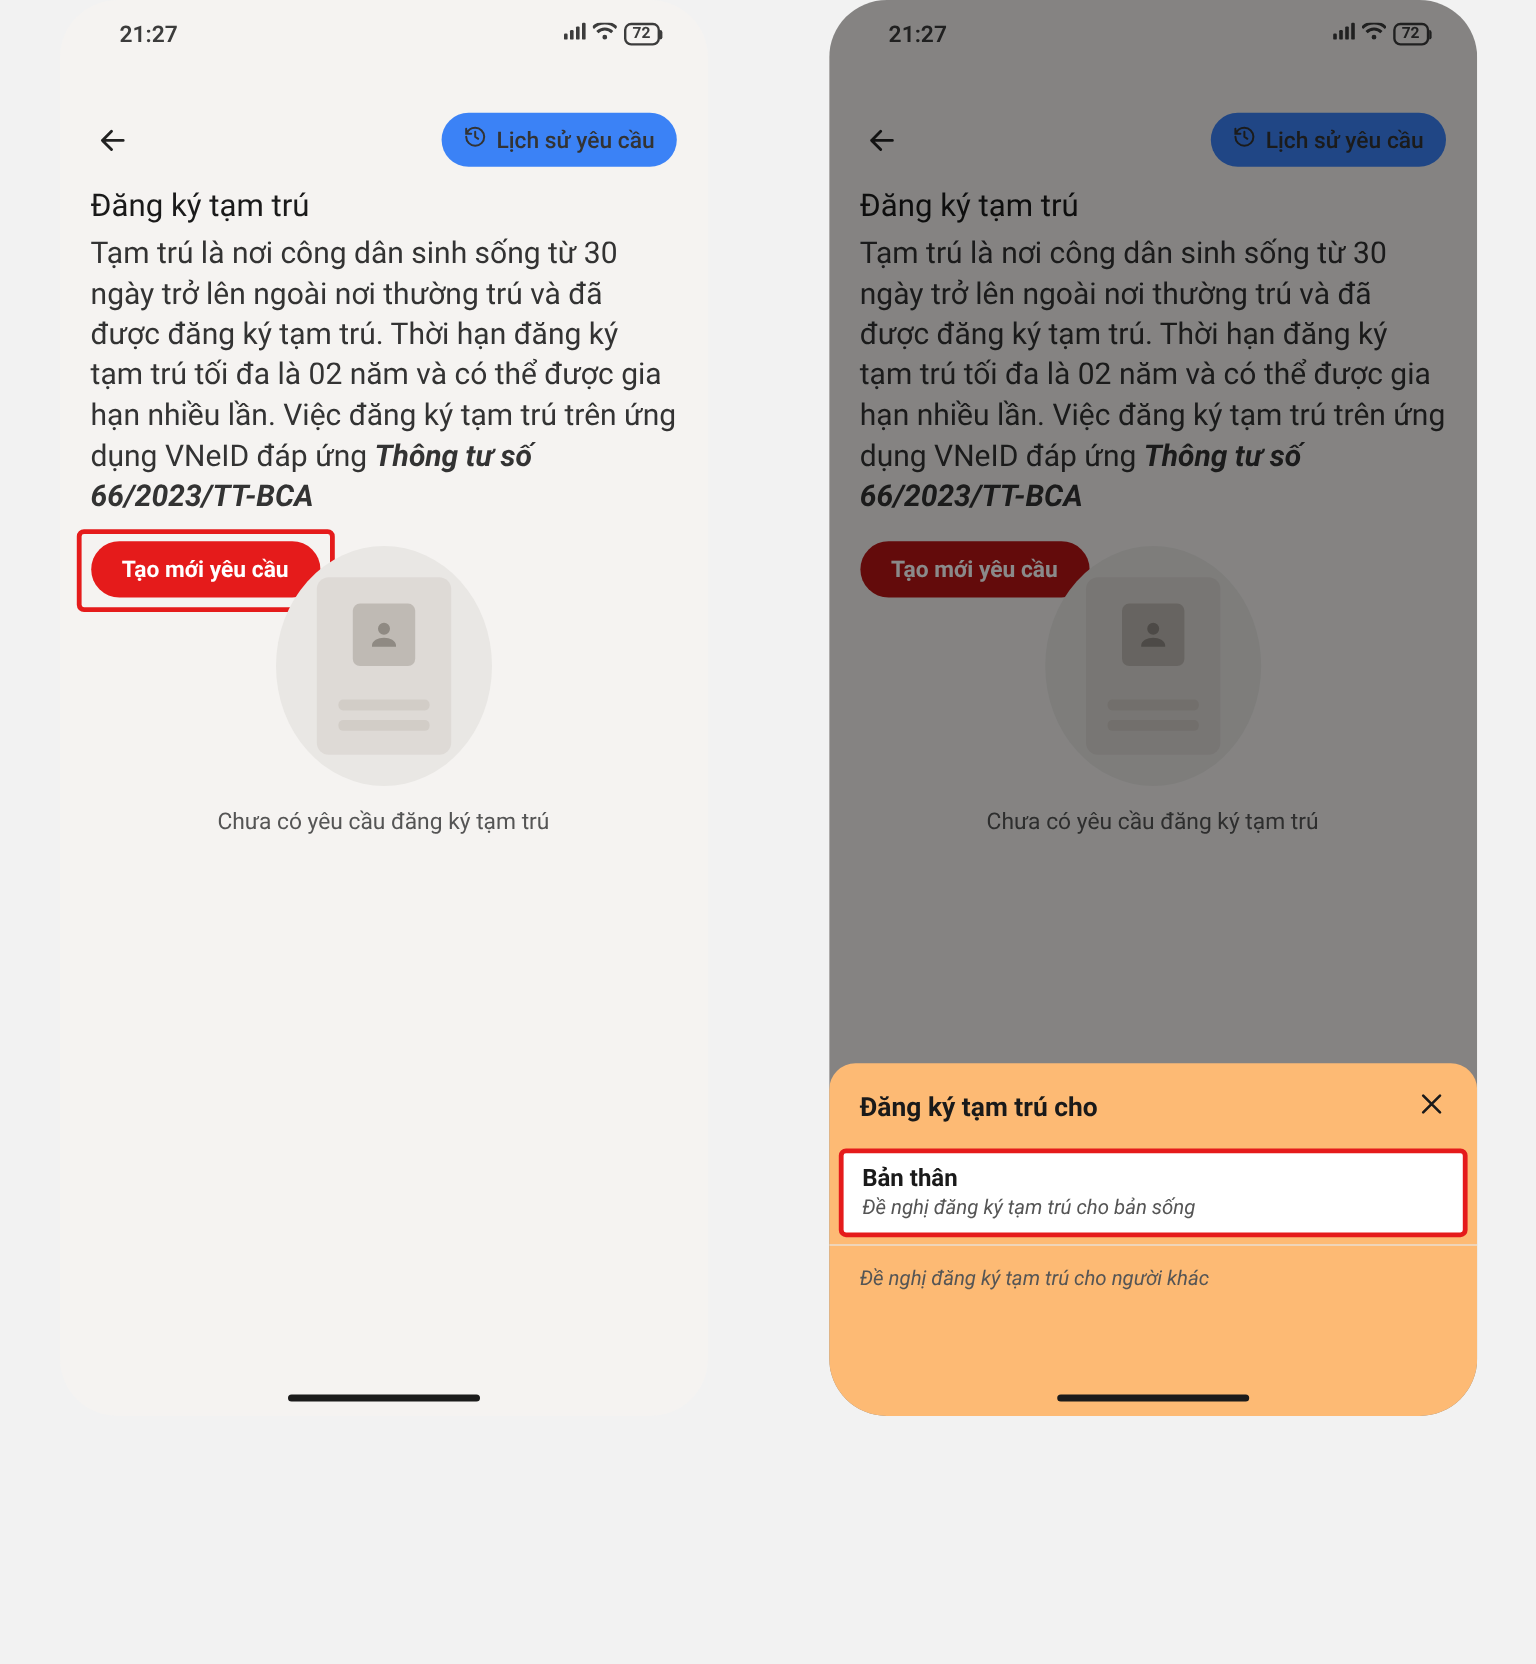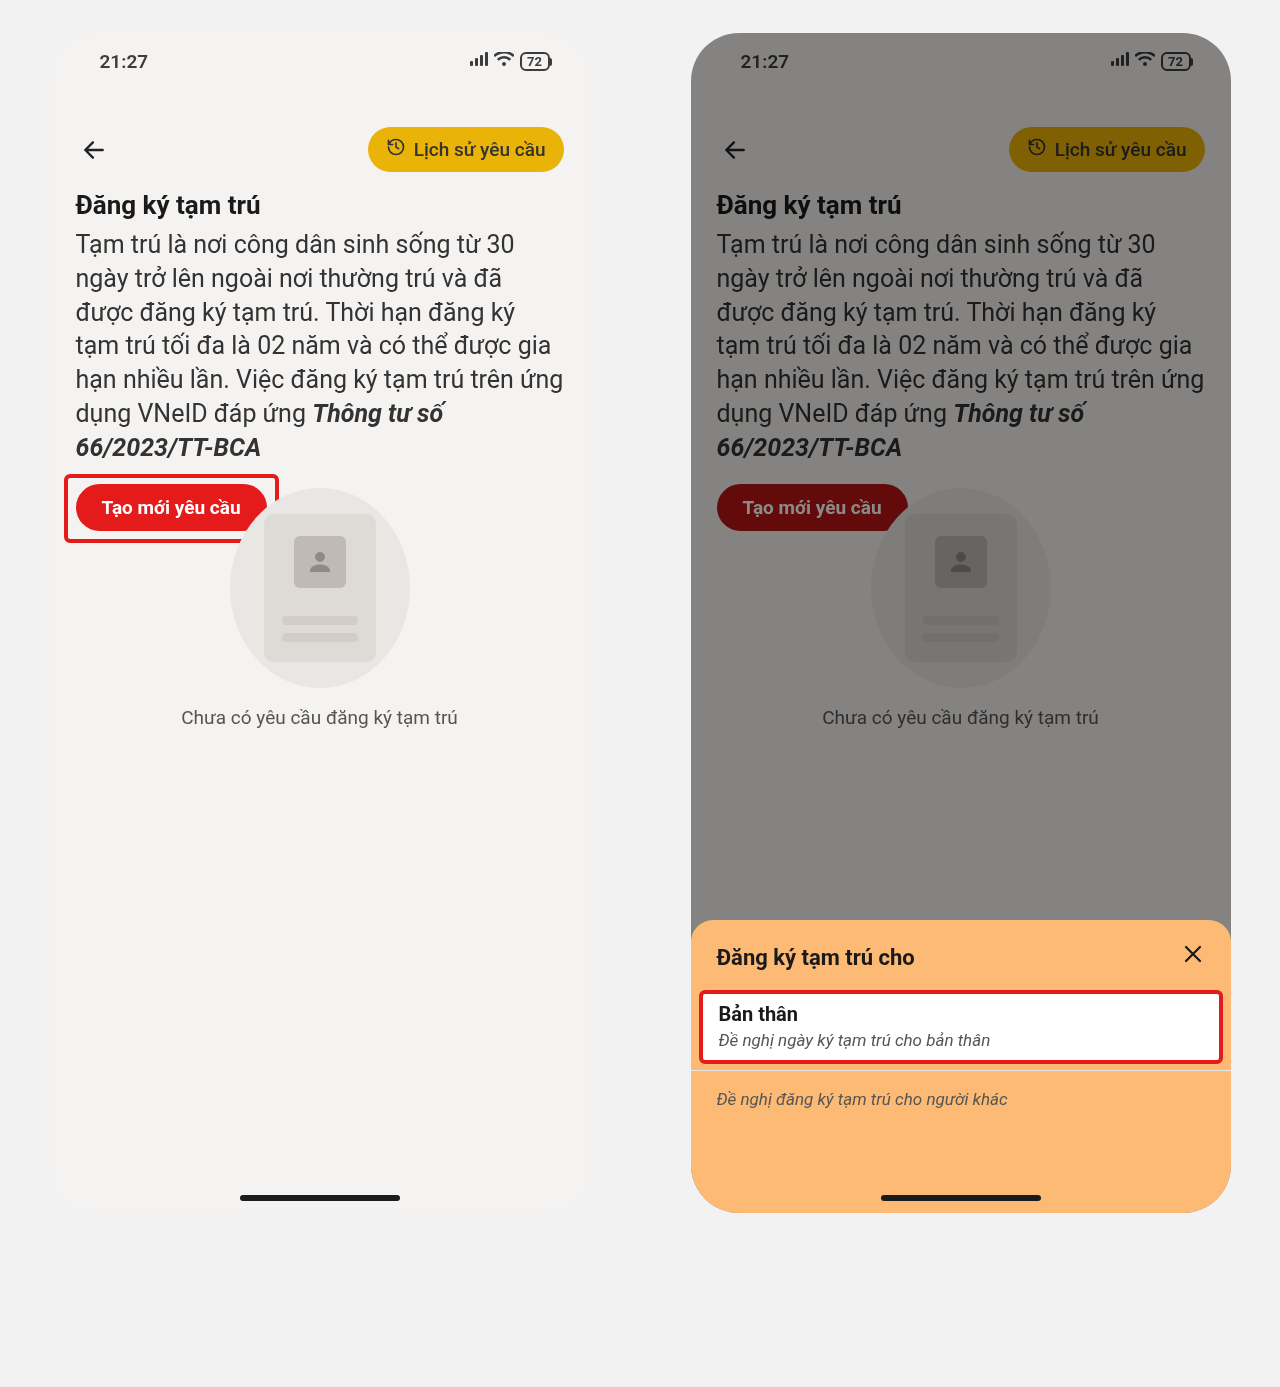--- a/index.html
+++ b/index.html
@@ -12,21 +12,20 @@
     gap: 2px;
   }
   .phone {
     width: 540px;
     height: 1180px;
     background: #f5f3f1;
     border-radius: 48px;
     position: relative;
     overflow: hidden;
     flex-shrink: 0;
-    margin-top: 33px;
   }
   .phone-wrap {
     width: 640px;
     height: 100%;
     display: flex;
     align-items: flex-start;
     justify-content: center;
     padding-top: 0;
   }
   .phone-inner {
@@ -57,25 +56,25 @@
     min-width:30px; text-align:center; position:relative;
   }
   .battery::after{content:""; position:absolute; right:-4px; top:4px; width:2px; height:8px; background:#3c3c3c; border-radius:0 2px 2px 0;}
 
   .header-row {
     display:flex; align-items:center; justify-content:space-between;
     padding: 38px 26px 10px 26px;
   }
   .back-btn { width:36px; height:36px; display:flex; align-items:center; justify-content:center; }
   .history-btn {
-    background:#eab308; border-radius:24px; padding:10px 18px;
+    background:#3b82f6; border-radius:24px; padding:10px 18px;
     display:flex; align-items:center; gap:8px; font-size:19px; font-weight:500; color:#333;
   }
   .page-title {
-    font-size:26px; font-weight:700; padding:8px 26px 8px; color:#1a1a1a;
+    font-size:26px; font-weight:400; padding:8px 26px 8px; color:#1a1a1a;
   }
   .desc {
     font-size:25px; line-height:1.35; color:#333; padding:0 26px;
   }
   .desc .bold-part { font-weight:700; font-style:italic; }
   .create-btn {
     background:#e51b1b; color:#fff; font-weight:700; font-size:19px;
     border-radius:30px; padding:12px 26px; margin:20px 0 0 26px; display:inline-block;text-align:right;
   }
   .create-btn.dim { background:#b81515; }
@@ -281,21 +280,21 @@
           <div class="close-x">
             <svg width="24" height="24" viewBox="0 0 24 24">
                 <path fill="none" stroke="#1a1a1a" stroke-width="2.2" stroke-linecap="round" d="M5 5l14 14M19 5L5 19"></path>
               </svg>
           </div>
         </div>
 
         <div class="highlight-wrap">
           <div class="option inside-highlight">
             <div class="option-title">Bản thân</div>
-            <div class="option-sub">Đề nghị ngày ký tạm trú cho bản thân</div>
+            <div class="option-sub">Đề nghị đăng ký tạm trú cho bản sống</div>
           </div>
           <div class="highlight-box-red"></div>
         </div>
 
         <div class="divider"></div>
 
         <div class="option">
           <div class="option-sub">Đề nghị đăng ký tạm trú cho người khác</div>
         </div>
       </div>

